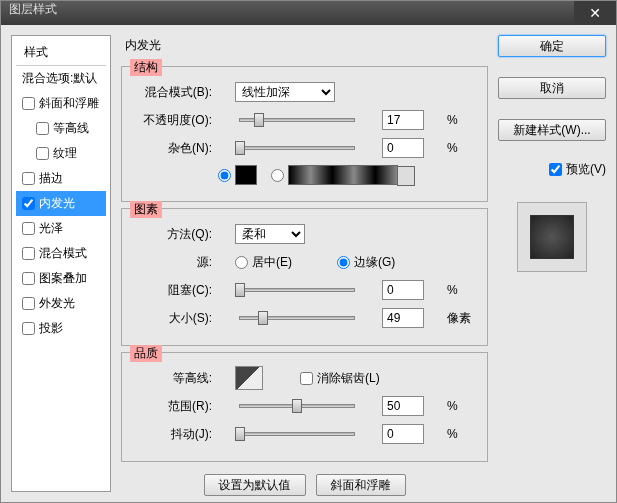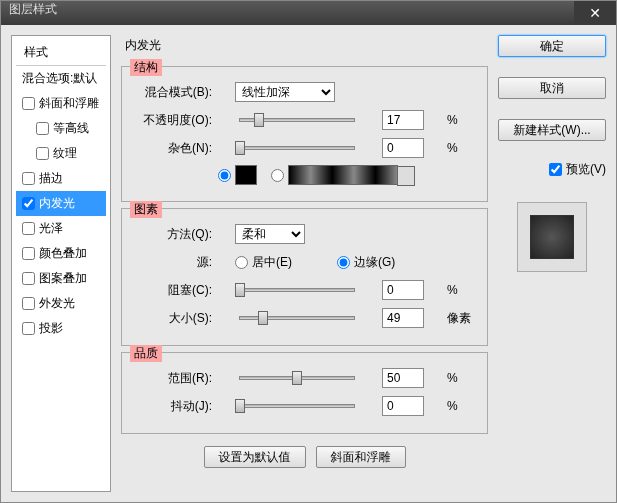--- a/index.html
+++ b/index.html
@@ -77,21 +77,21 @@
           <div class="style-item selected">
             <input type="checkbox" checked="" style="">
             <span>内发光</span>
           </div>
           <div class="style-item">
             <input type="checkbox" style="">
             <span>光泽</span>
           </div>
           <div class="style-item">
             <input type="checkbox" style="">
-            <span>颜色叠加</span>
+            <span>混合模式</span>
           </div>
           <div class="style-item">
             <input type="checkbox" style="">
             <span>图案叠加</span>
           </div>
           <div class="style-item">
             <input type="checkbox" style="">
             <span>外发光</span>
           </div>
           <div class="style-item">
@@ -168,20 +168,28 @@
           <div class="slider-track">
               <div class="slider-thumb" style="left:20%"></div>
             </div>
           <input class="num-input" value="49" style="">
           <span class="unit">像素</span>
         </div>
       </div>
 
       <div class="fieldset">
         <div class="fieldset-title">品质</div>
+        <div class="row">
+          <div class="row-label">等高线:</div>
+          <div class="contour-swatch"></div>
+          <label class="radio-group" style="margin-left:14px">
+              <input type="checkbox" style="">
+              <span>消除锯齿(L)</span>
+            </label>
+        </div>
         <div class="row">
           <div class="row-label">范围(R):</div>
           <div class="slider-track">
               <div class="slider-thumb" style="left:50%"></div>
             </div>
           <input class="num-input" value="50" style="">
           <span class="unit">%</span>
         </div>
         <div class="row">
           <div class="row-label">抖动(J):</div>

